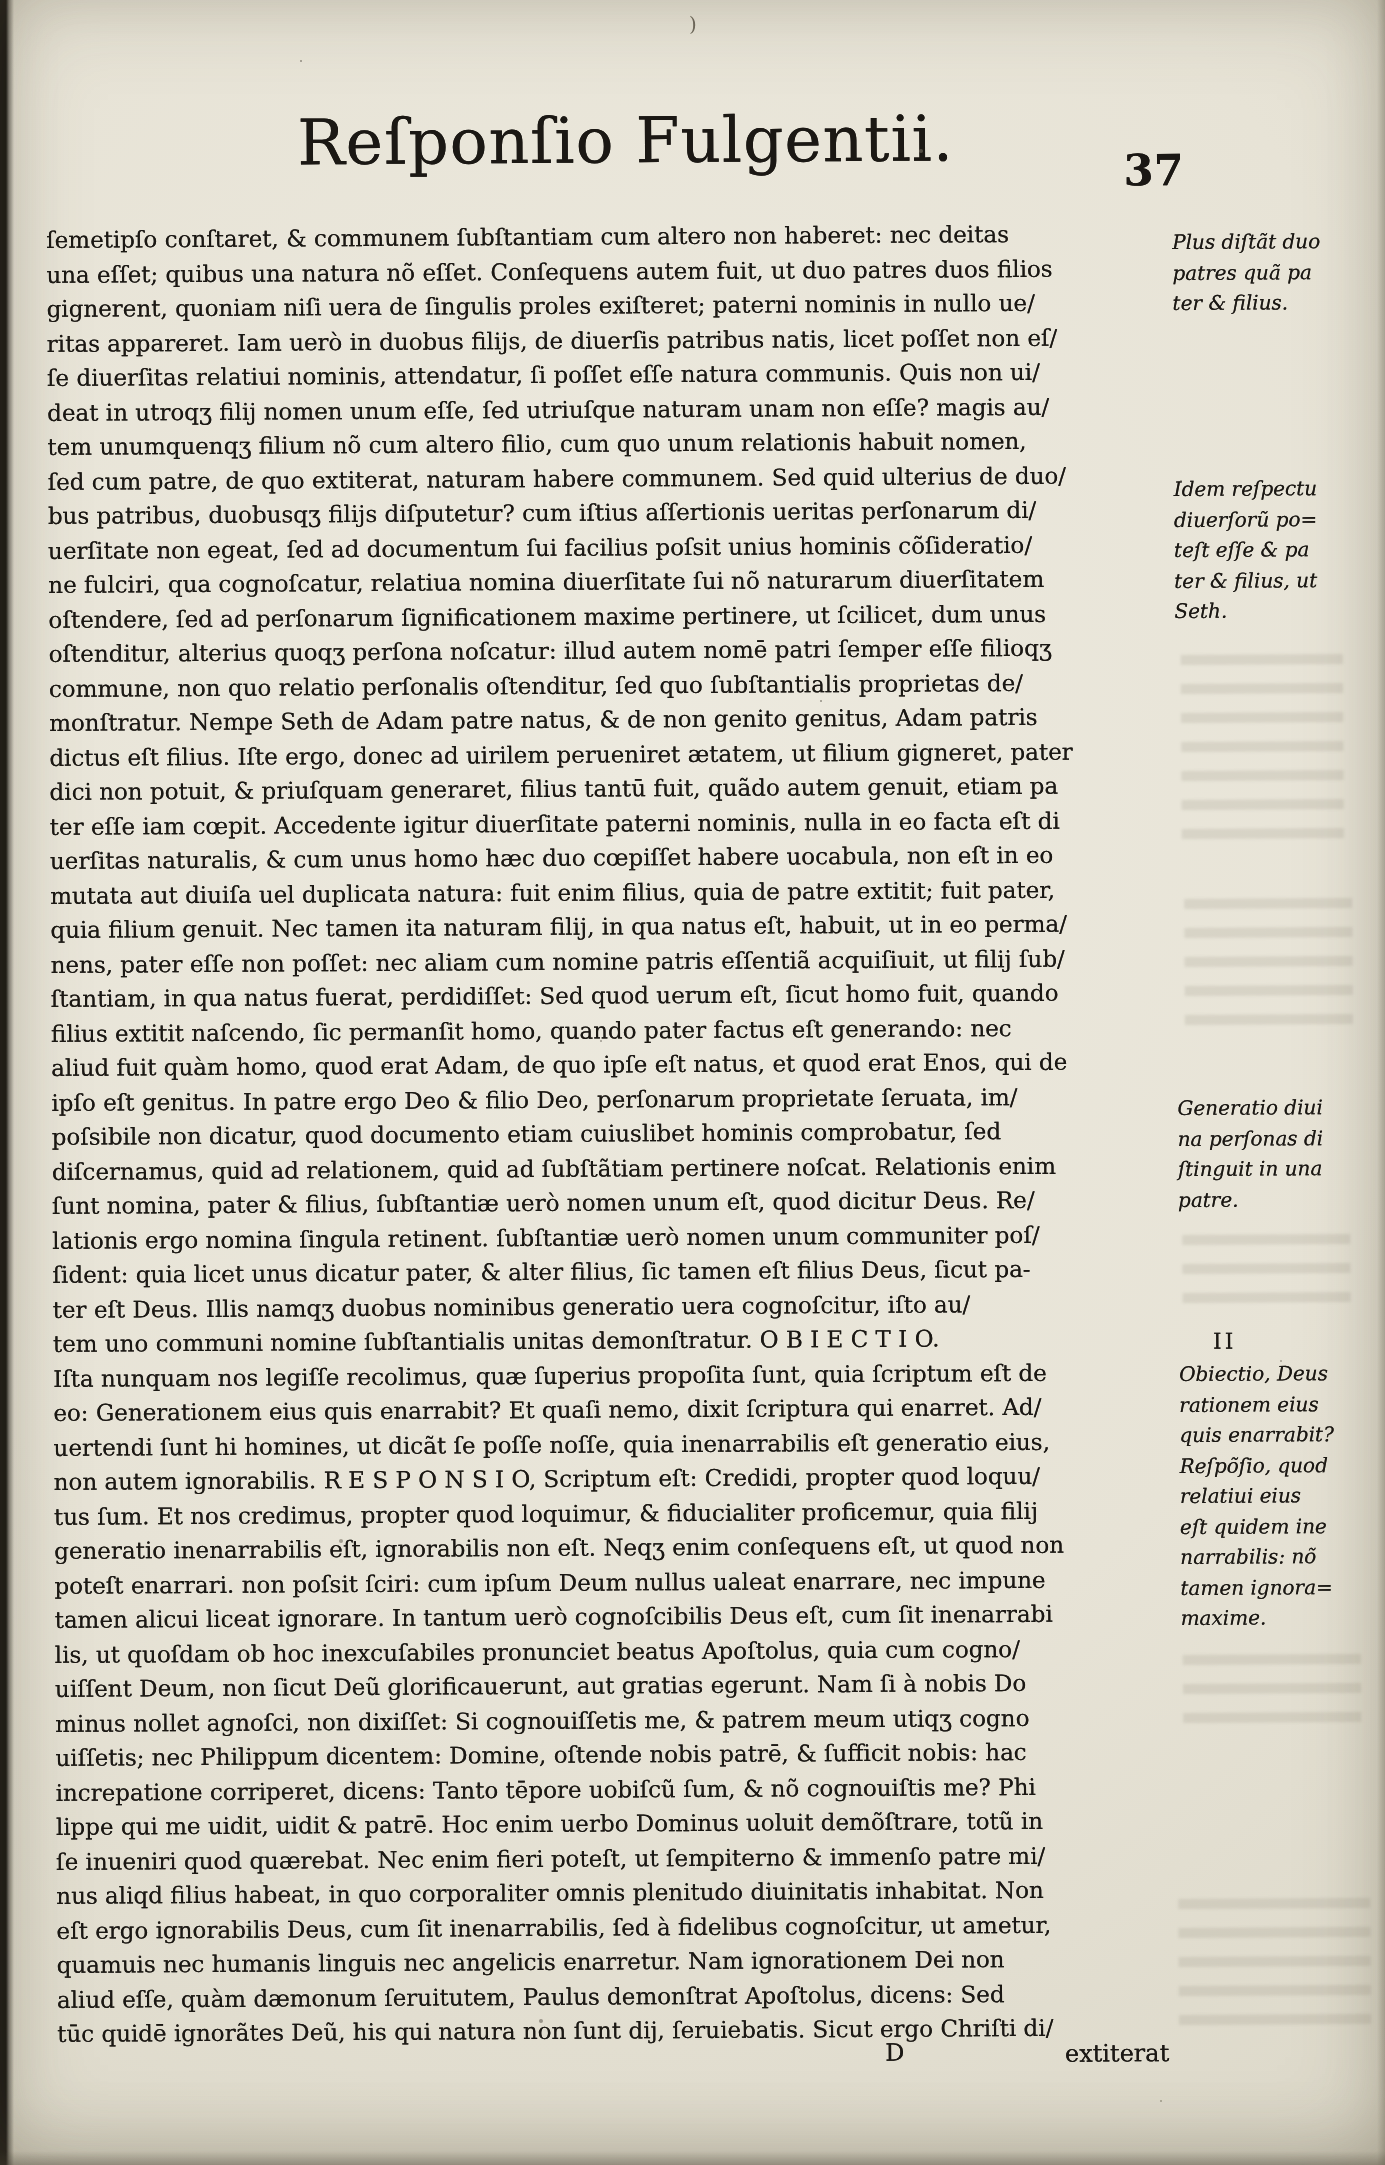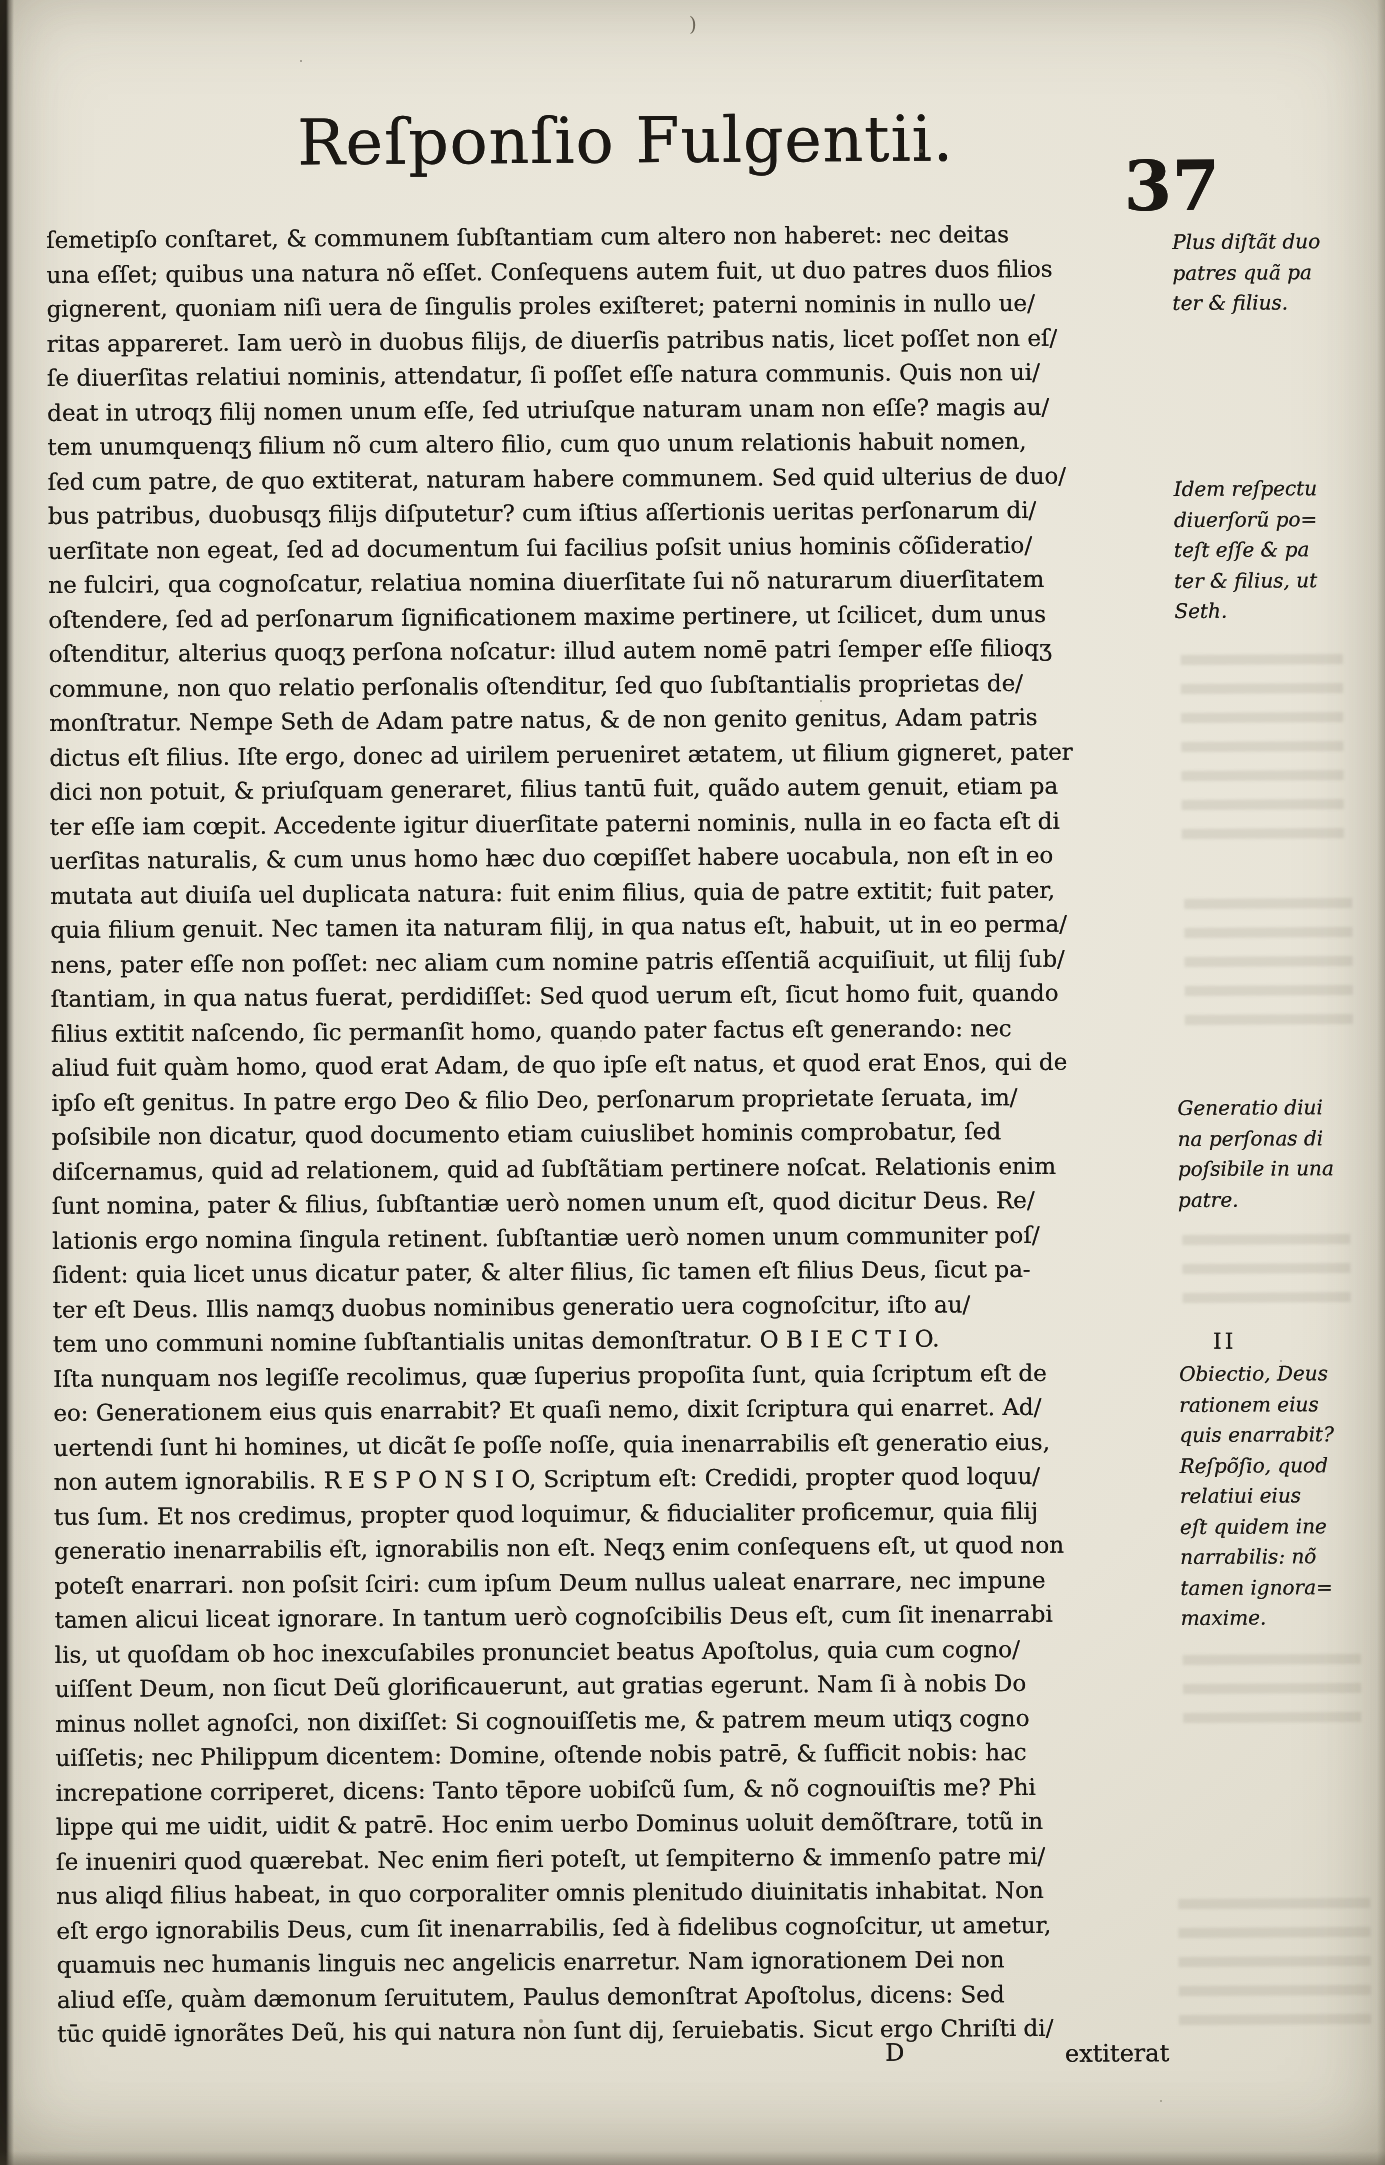--- a/index.html
+++ b/index.html
@@ -26,21 +26,21 @@
       300px 980px 0 0 #6a645a, 40px 1480px 0 1px #767061, 700px 1760px 0 0 #6a645a,
       980px 1300px 0 0 #767061, 240px 1960px 0 1px #6a645a, 860px 2040px 0 0 #767061,
       520px 640px 0 0 #5a544a;}
   .content{position:absolute;inset:0;transform:rotate(-0.35deg);transform-origin:50% 40%;}
 
   .top-mark{position:absolute;left:694px;top:12px;font-size:20px;color:#6f695d;}
 
   .title{position:absolute;left:300px;top:104px;width:660px;margin:0;
     font-size:63px;font-weight:400;letter-spacing:1px;text-align:center;white-space:nowrap;
     text-shadow:0 0 .6px #1b1814;}
-  .folio{position:absolute;left:1128px;top:148px;font-size:69px;font-weight:bold;
+  .folio{position:absolute;left:1128px;top:148px;font-size:43px;font-weight:bold;
     text-shadow:0 0 .6px #1b1814;}
 
   .body-block{position:absolute;left:50px;top:219px;width:1112px;}
   .body-block .line{
     font-size:23px;line-height:34.5px;height:34.5px;white-space:nowrap;
     text-align:justify;text-align-last:justify;
     text-shadow:0 0 .5px rgba(27,24,20,.85);
     overflow:visible;}
   .body-block .line::after{content:"";display:inline-block;width:100%;}
 
@@ -144,21 +144,21 @@
         <div class="nline">Idem reſpectu</div>
         <div class="nline">diuerſorũ po=</div>
         <div class="nline">teſt eſſe &amp; pa</div>
         <div class="nline">ter &amp; filius, ut</div>
         <div class="nline">Seth.</div>
       </aside>
 
     <aside class="note note-3">
         <div class="nline">Generatio diui</div>
         <div class="nline">na perſonas di</div>
-        <div class="nline">poſsibile in una</div>
+        <div class="nline">ſtinguit in una</div>
         <div class="nline">patre.</div>
       </aside>
 
     <aside class="note note-4">
       <div class="note-heading">II</div>
       <div>
           <div class="nline">Obiectio, Deus</div>
           <div class="nline">rationem eius</div>
           <div class="nline">quis enarrabit?</div>
           <div class="nline">Reſpõſio, quod</div>

